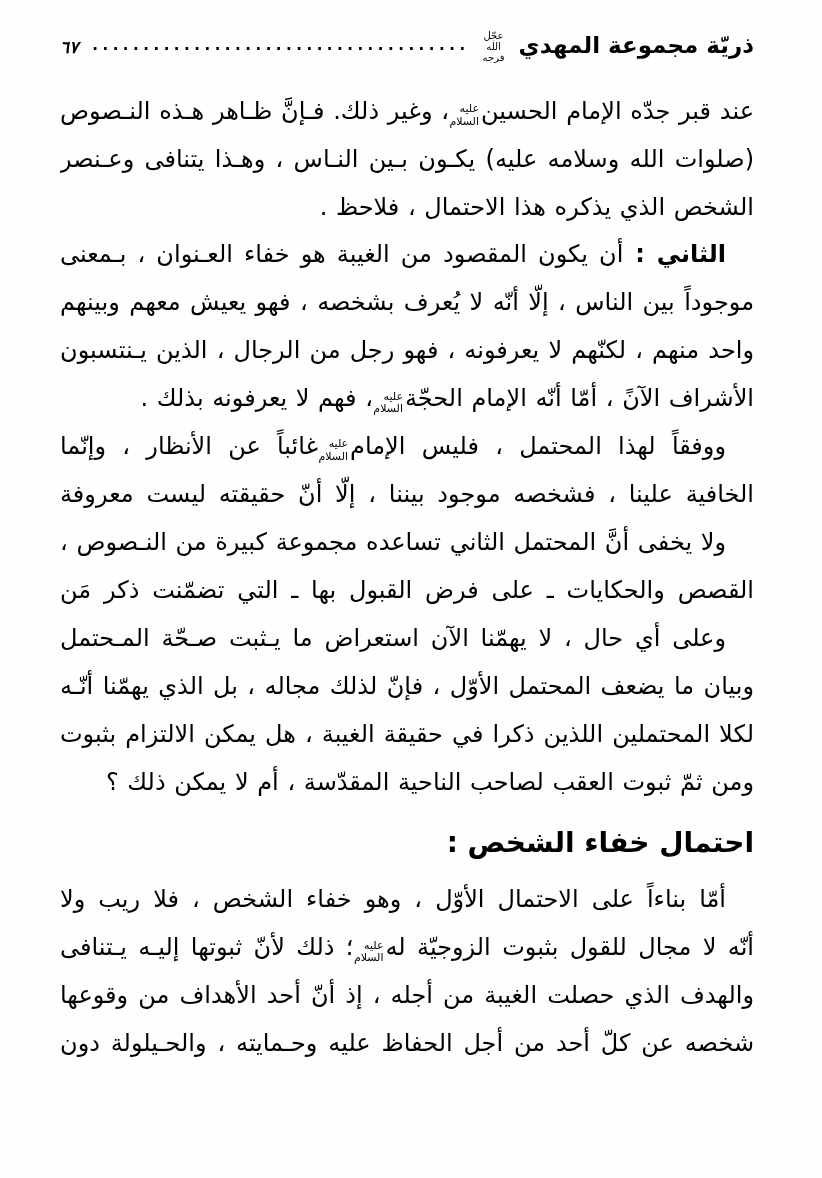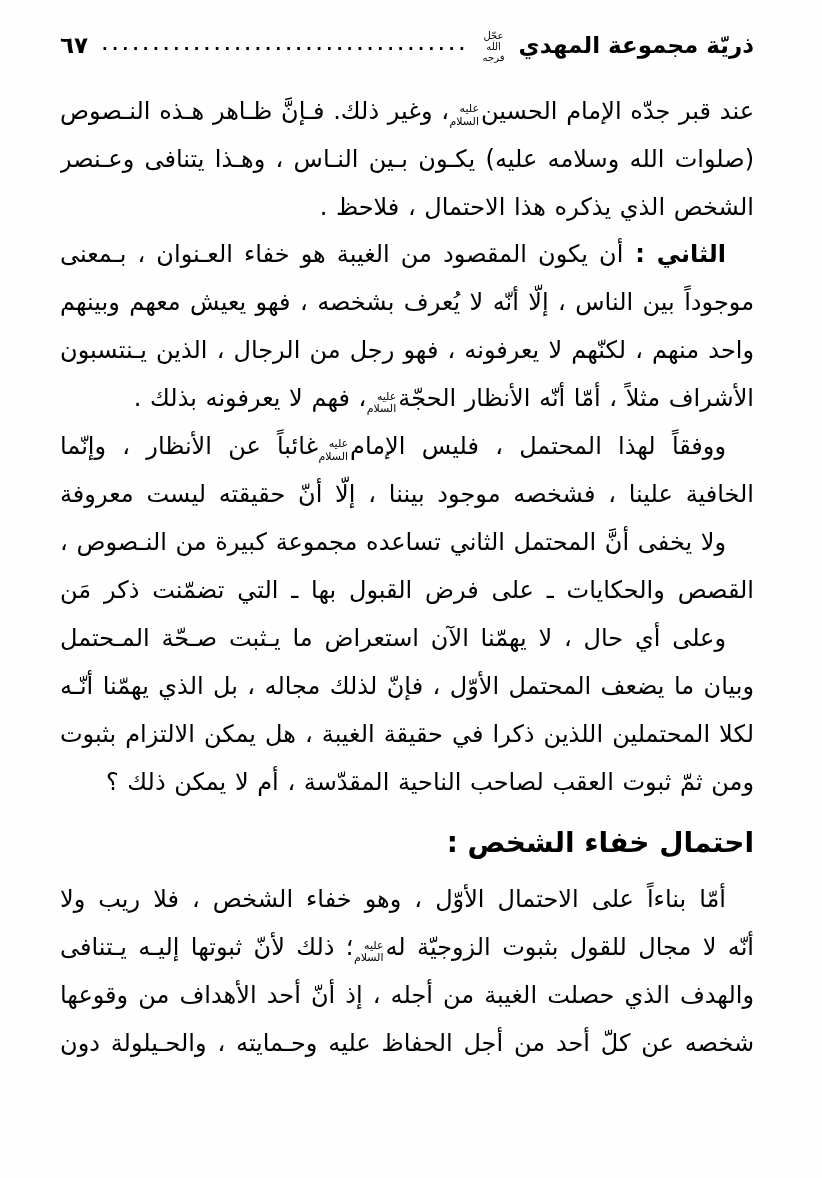--- a/index.html
+++ b/index.html
@@ -35,23 +35,24 @@
     white-space: nowrap;
     font-size: 15px;
     font-weight: 700;
     letter-spacing: 4.5px;
     transform: translateY(-3px);
     direction: ltr;
     text-align: left;
   }
   .page-number {
     font-weight: 700;
-    font-size: 23px;
+    font-size: 17px;
     white-space: nowrap;
     padding-right: 4px;
+    font-style: italic;
   }
   
   .hon {
     display: inline-block;
     width: 28px;
     font-size: 11px;
     font-weight: 400;
     line-height: 1.12;
     text-align: center;
     vertical-align: -6px;
@@ -107,21 +108,21 @@
       <div class="para">
         <div class="line"><span>عند قبر جدّه الإمام الحسين</span><span class="hon">عليه
 السلام</span><span>، وغير ذلك. فـإنَّ ظـاهر هـذه النـصوص أنّـه</span></div>
         <div class="line"><span>(صلوات الله وسلامه عليه) يكـون بـين النـاس ، وهـذا يتنافى وعـنصر خـفاء</span></div>
         <div class="line last"><span>الشخص الذي يذكره هذا الاحتمال ، فلاحظ .</span></div>
       </div>
       <div class="para">
         <div class="line indent"><span class="bold">الثاني : </span><span>أن يكون المقصود من الغيبة هو خفاء العـنوان ، بـمعنى أنّـه يكـون</span></div>
         <div class="line"><span>موجوداً بين الناس ، إلّا أنّه لا يُعرف بشخصه ، فهو يعيش معهم وبينهم ، وكأنّه</span></div>
         <div class="line"><span>واحد منهم ، لكنّهم لا يعرفونه ، فهو رجل من الرجال ، الذين يـنتسبون للسـادة</span></div>
-        <div class="line last"><span>الأشراف مثلاً ، أمّا أنّه الأنظار الحجّة</span><span class="hon">عليه
+        <div class="line last"><span>الأشراف الآنً ، أمّا أنّه الإمام الحجّة</span><span class="hon">عليه
 السلام</span><span>، فهم لا يعرفونه بذلك .</span></div>
       </div>
       <div class="para">
         <div class="line indent"><span>ووفقاً لهذا المحتمل ، فليس الإمام</span><span class="hon">عليه
 السلام</span><span>غائباً عن الأنظار ، وإنّما حـقيقته هـي</span></div>
         <div class="line last"><span>الخافية علينا ، فشخصه موجود بيننا ، إلّا أنّ حقيقته ليست معروفة لدينا.</span></div>
       </div>
       <div class="para">
         <div class="line indent"><span>ولا يخفى أنَّ المحتمل الثاني تساعده مجموعة كبيرة من النـصوص ، وكـذا</span></div>
         <div class="line last"><span>القصص والحكايات ـ على فرض القبول بها ـ التي تضمّنت ذكر مَن رآه.</span></div>

